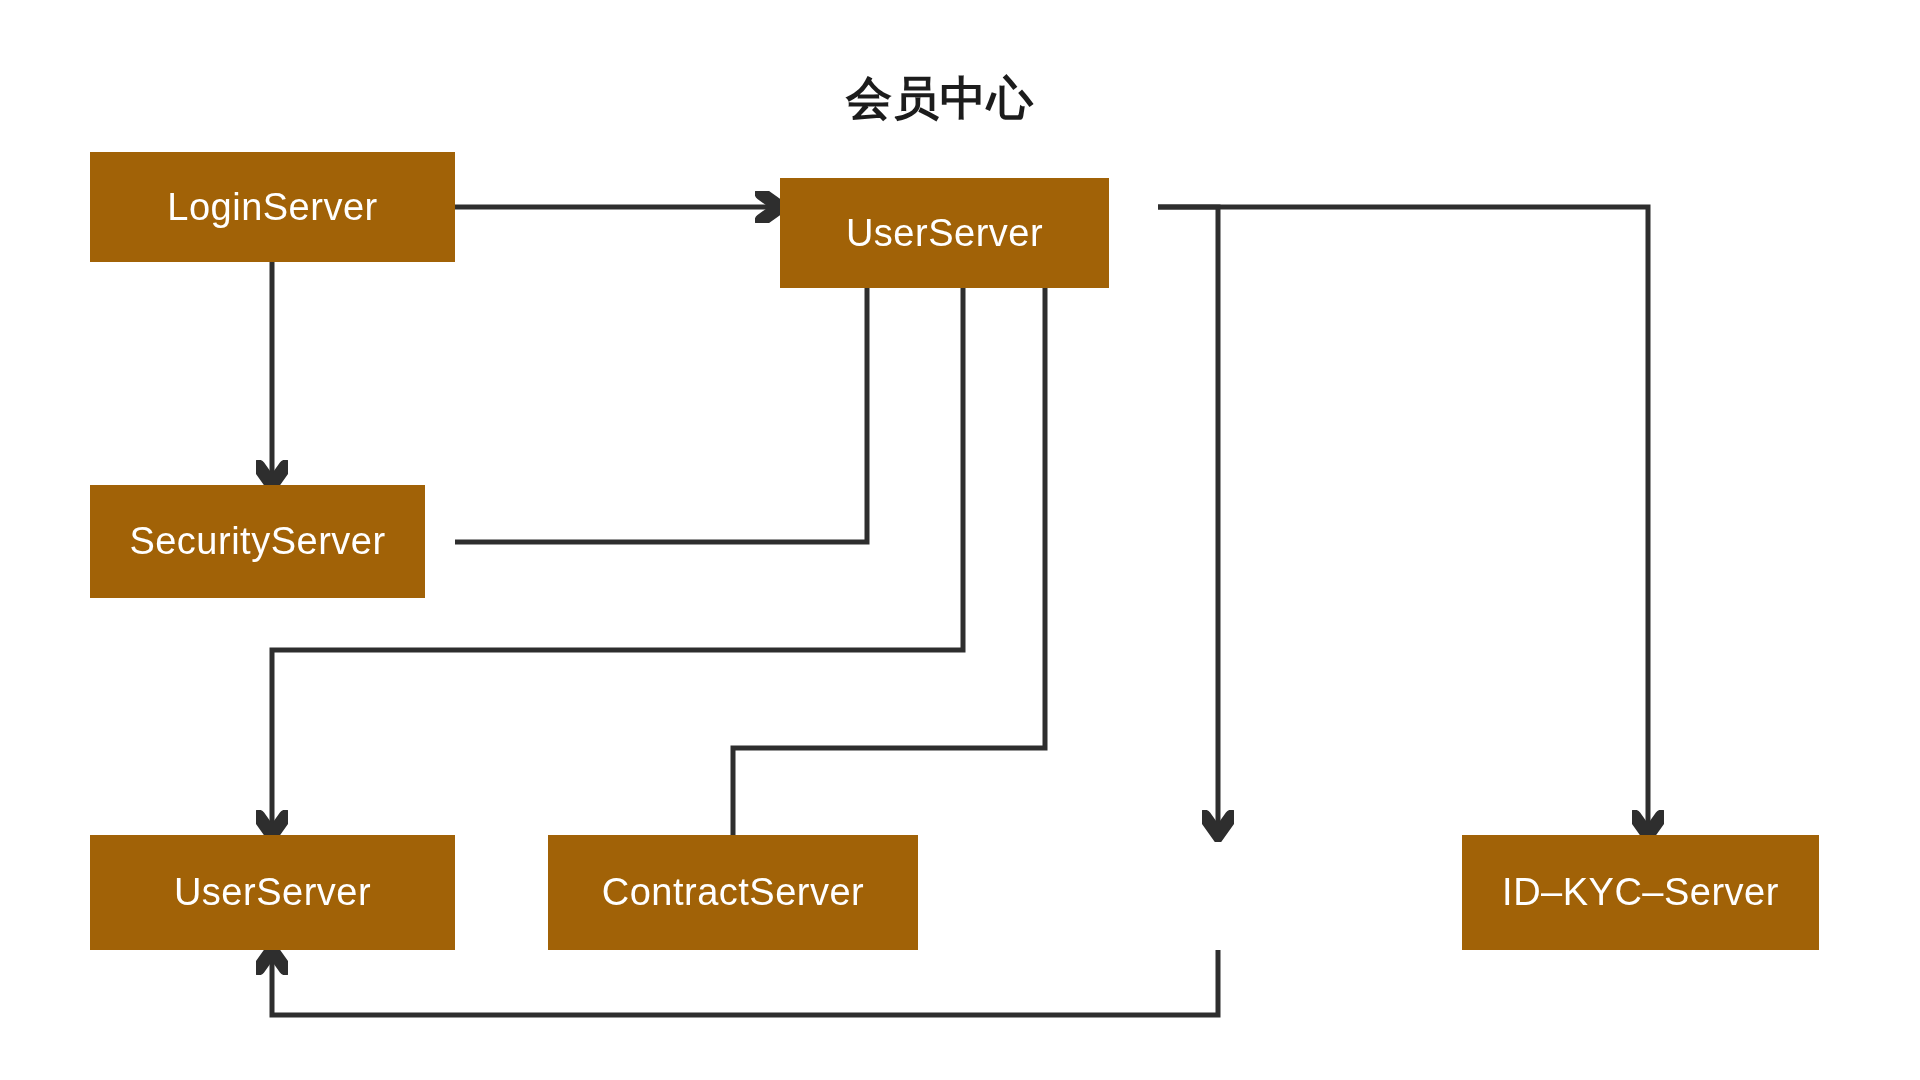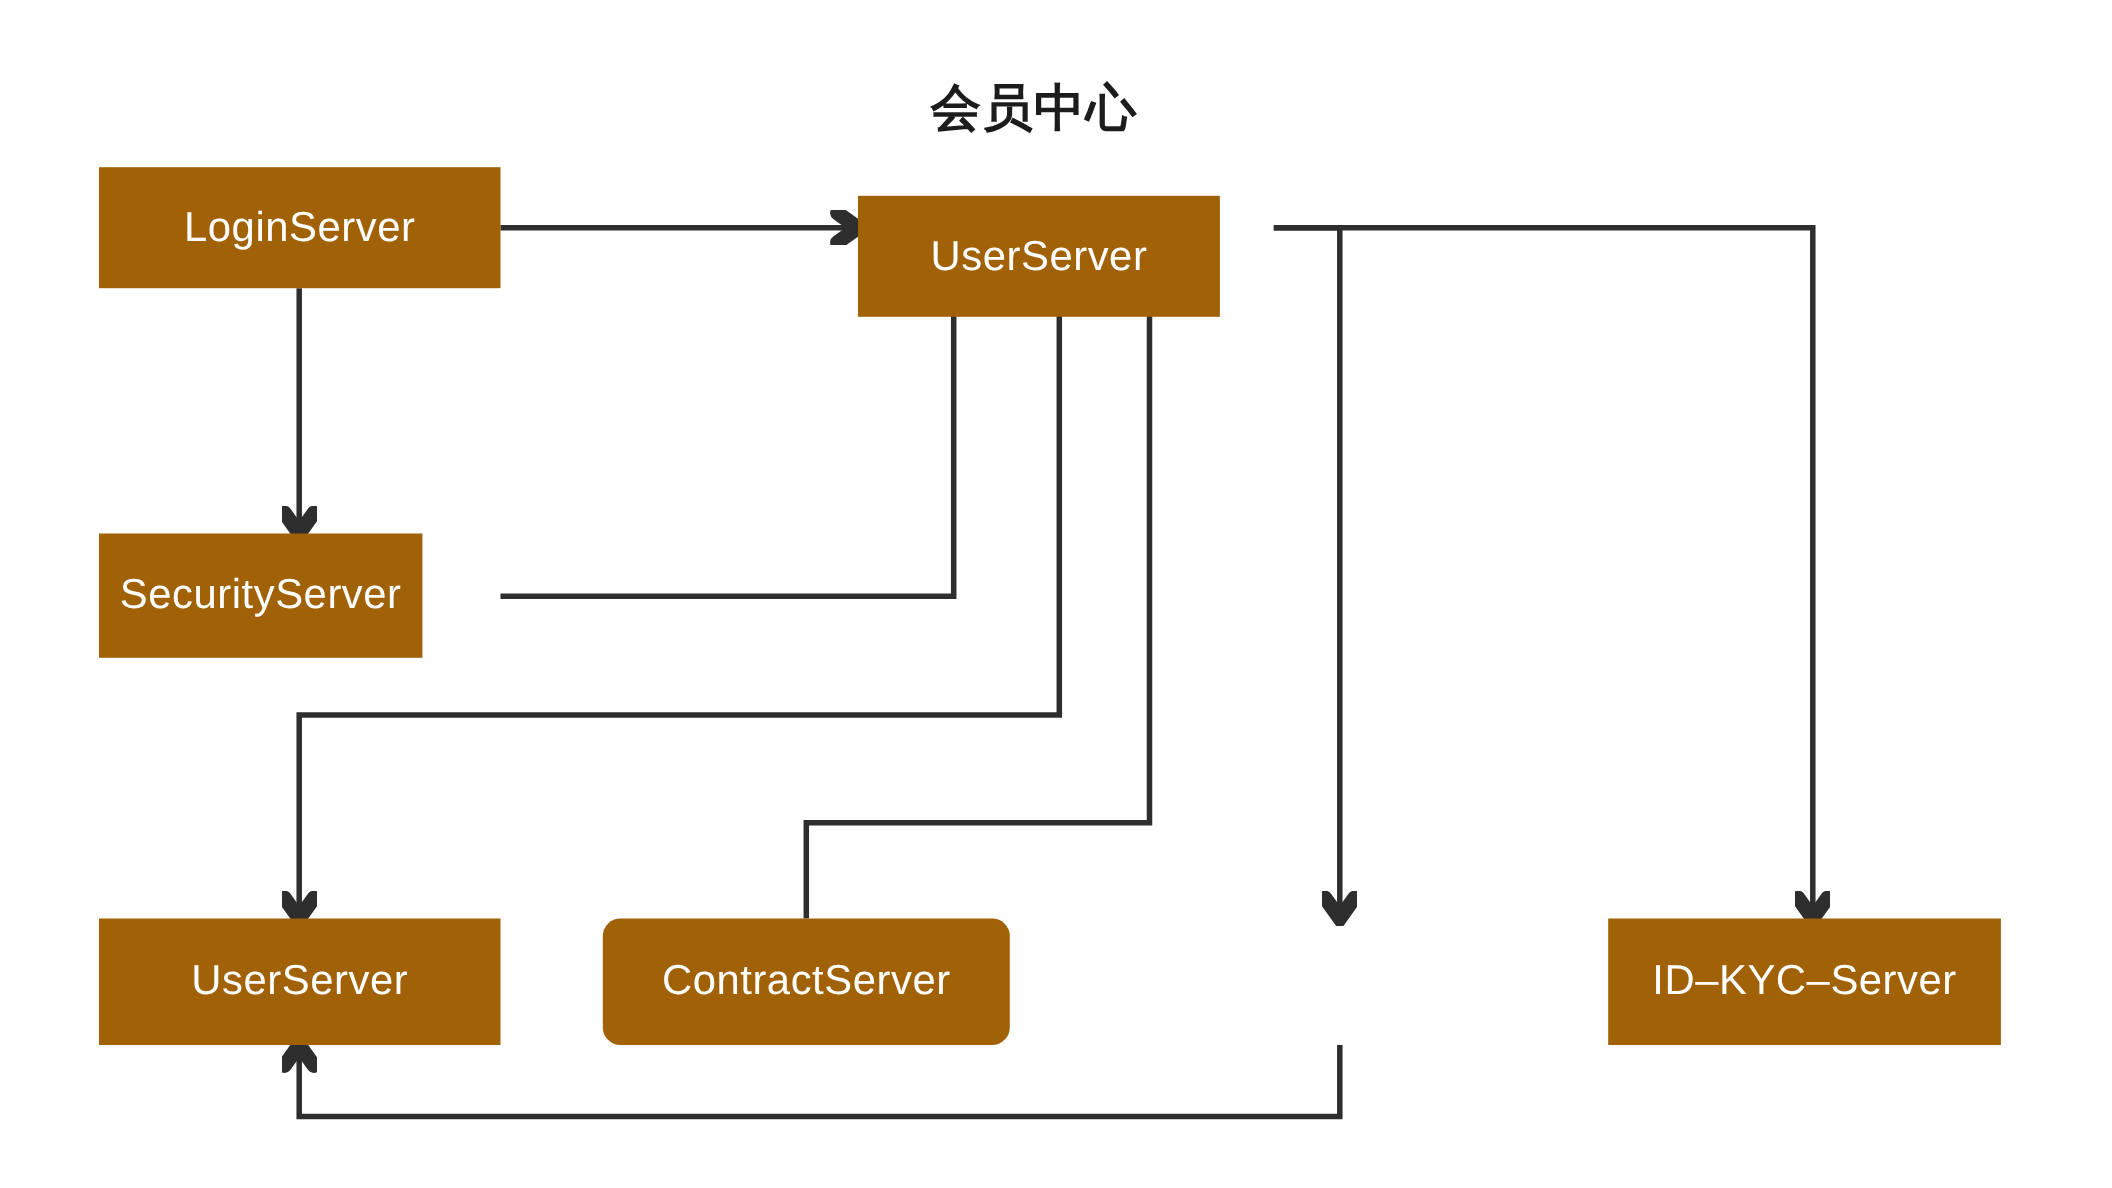--- a/index.html
+++ b/index.html
@@ -48,23 +48,23 @@
   }
   #edges-layer path {
     fill: none;
     stroke: #2E2E2E;
     stroke-width: 5;
     stroke-linejoin: miter;
   }
   
   .n-login    { left: 90px;   top: 152px; width: 365px; height: 110px; }
   .n-user     { left: 780px;  top: 152px; width: 329px; height: 110px; margin-top: 26px; }
-  .n-security { left: 90px;   top: 485px; width: 294px; height: 113px; }
+  .n-security { left: 90px;   top: 485px; width: 335px; height: 113px; }
   .n-card     { left: 90px;   top: 835px; width: 365px; height: 115px; }
-  .n-contract { left: 548px;  top: 835px; width: 370px; height: 115px; border-radius: 16px; }
+  .n-contract { left: 548px;  top: 835px; width: 370px; height: 115px; }
   .n-cardkyc  { left: 1032px; top: 835px; width: 373px; height: 115px; }
   .n-idkyc    { left: 1462px; top: 835px; width: 357px; height: 115px; }
 </style>
 </head>
 <body>
 
 <div id="canvas">
 
   <div class="diagram-title">会员中心</div>
 

